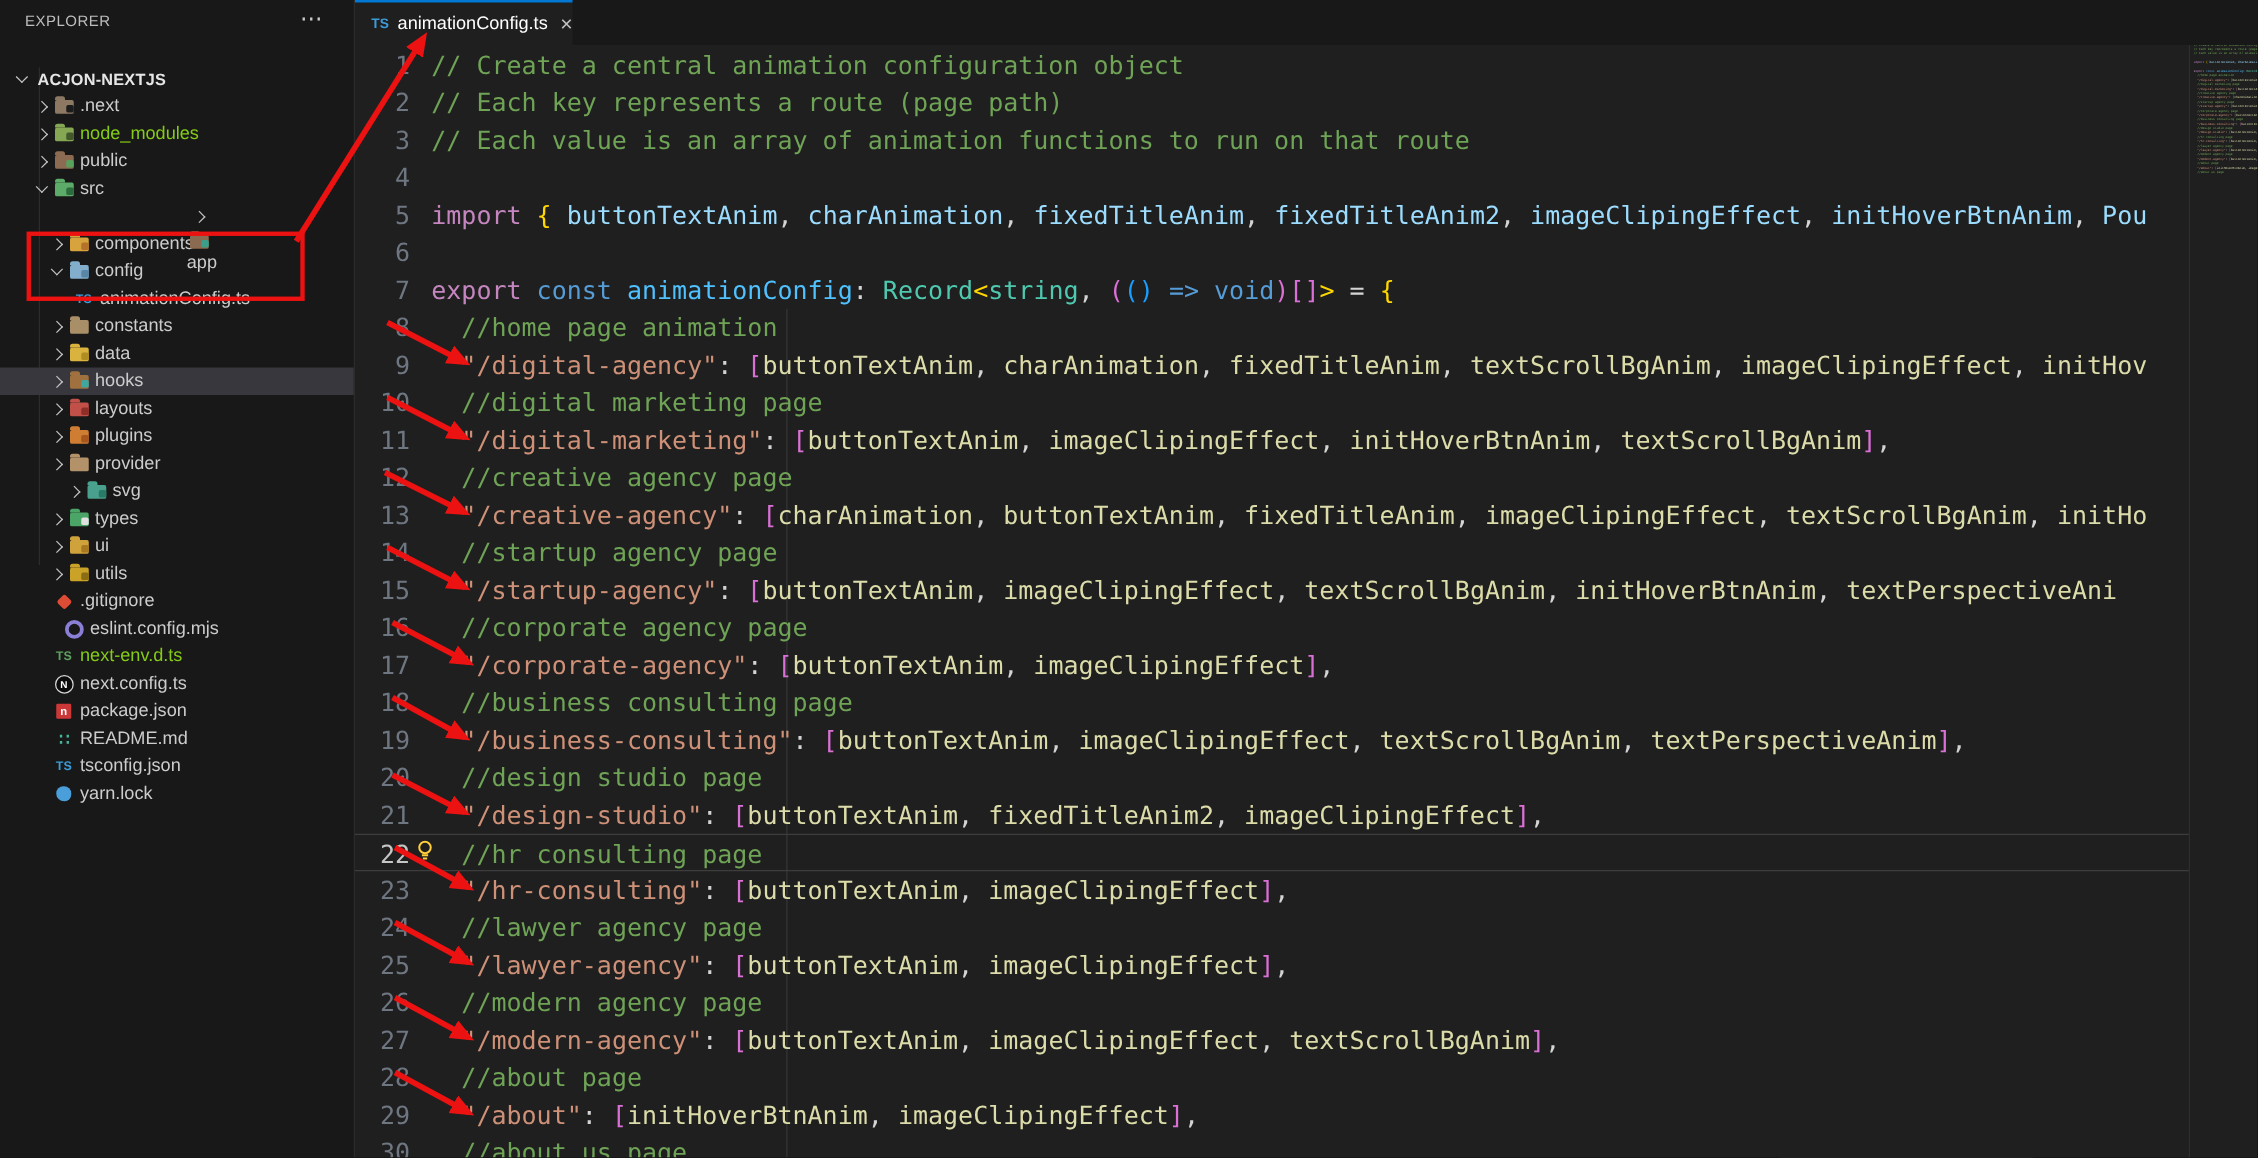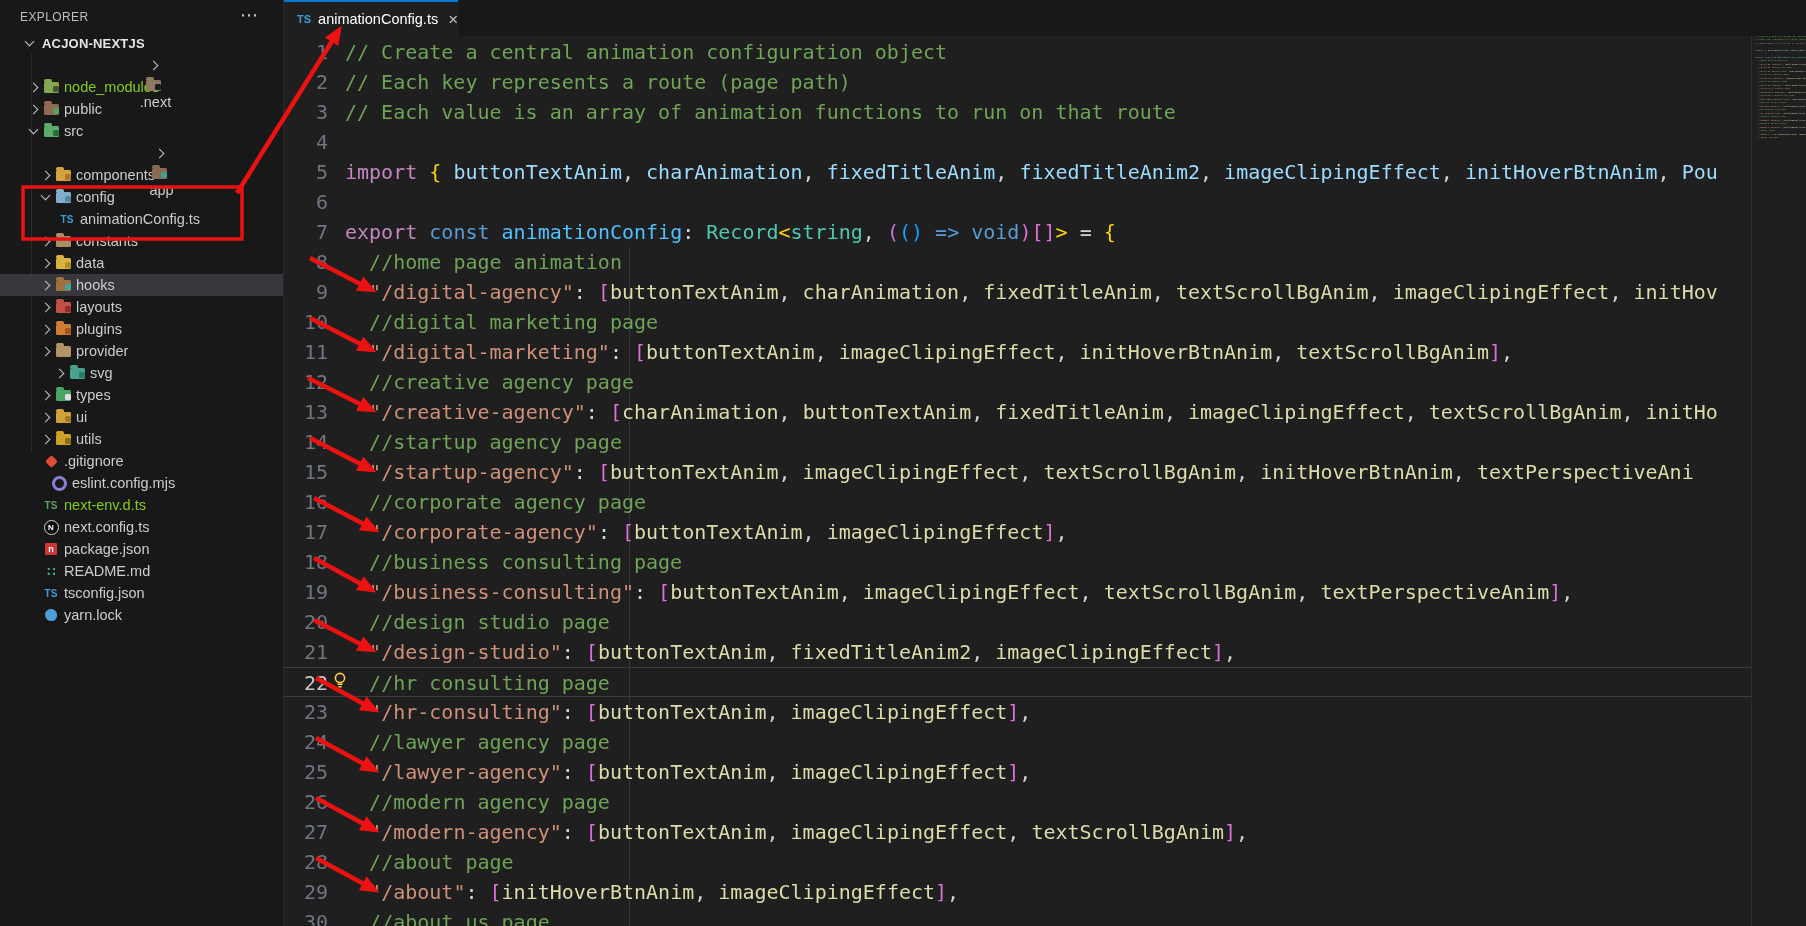--- a/index.html
+++ b/index.html
@@ -75,27 +75,27 @@
 </head>
 <body>
 
 <div class="sidebar">
   <div class="sbhead">
     <span class="sbtitle">EXPLORER</span>
     <span class="sbdots">⋯</span>
   </div>
   <div class="sb-guide"></div>
   <div class="tree">
-      <div class="trow root" style="padding-left: 20px;">
+      <div class="trow root" style="padding-left: 8px; margin-top: 20px;">
         <span class="chevslot down">
           <i></i>
         </span>
         <span class="tlabel">ACJON-NEXTJS</span>
       </div>
-      <div class="trow" style="padding-left: 24px; flex-direction: column;">
+      <div class="trow" style="padding-left: 24px;">
         <span class="chevslot right">
           <i></i>
         </span>
         <span class="ticon">
           <span class="folder" style="background: rgb(141, 121, 99);">
             <span class="emblem" style="background: rgb(28, 28, 28);"></span>
           </span>
         </span>
         <span class="tlabel">.next</span>
       </div>

